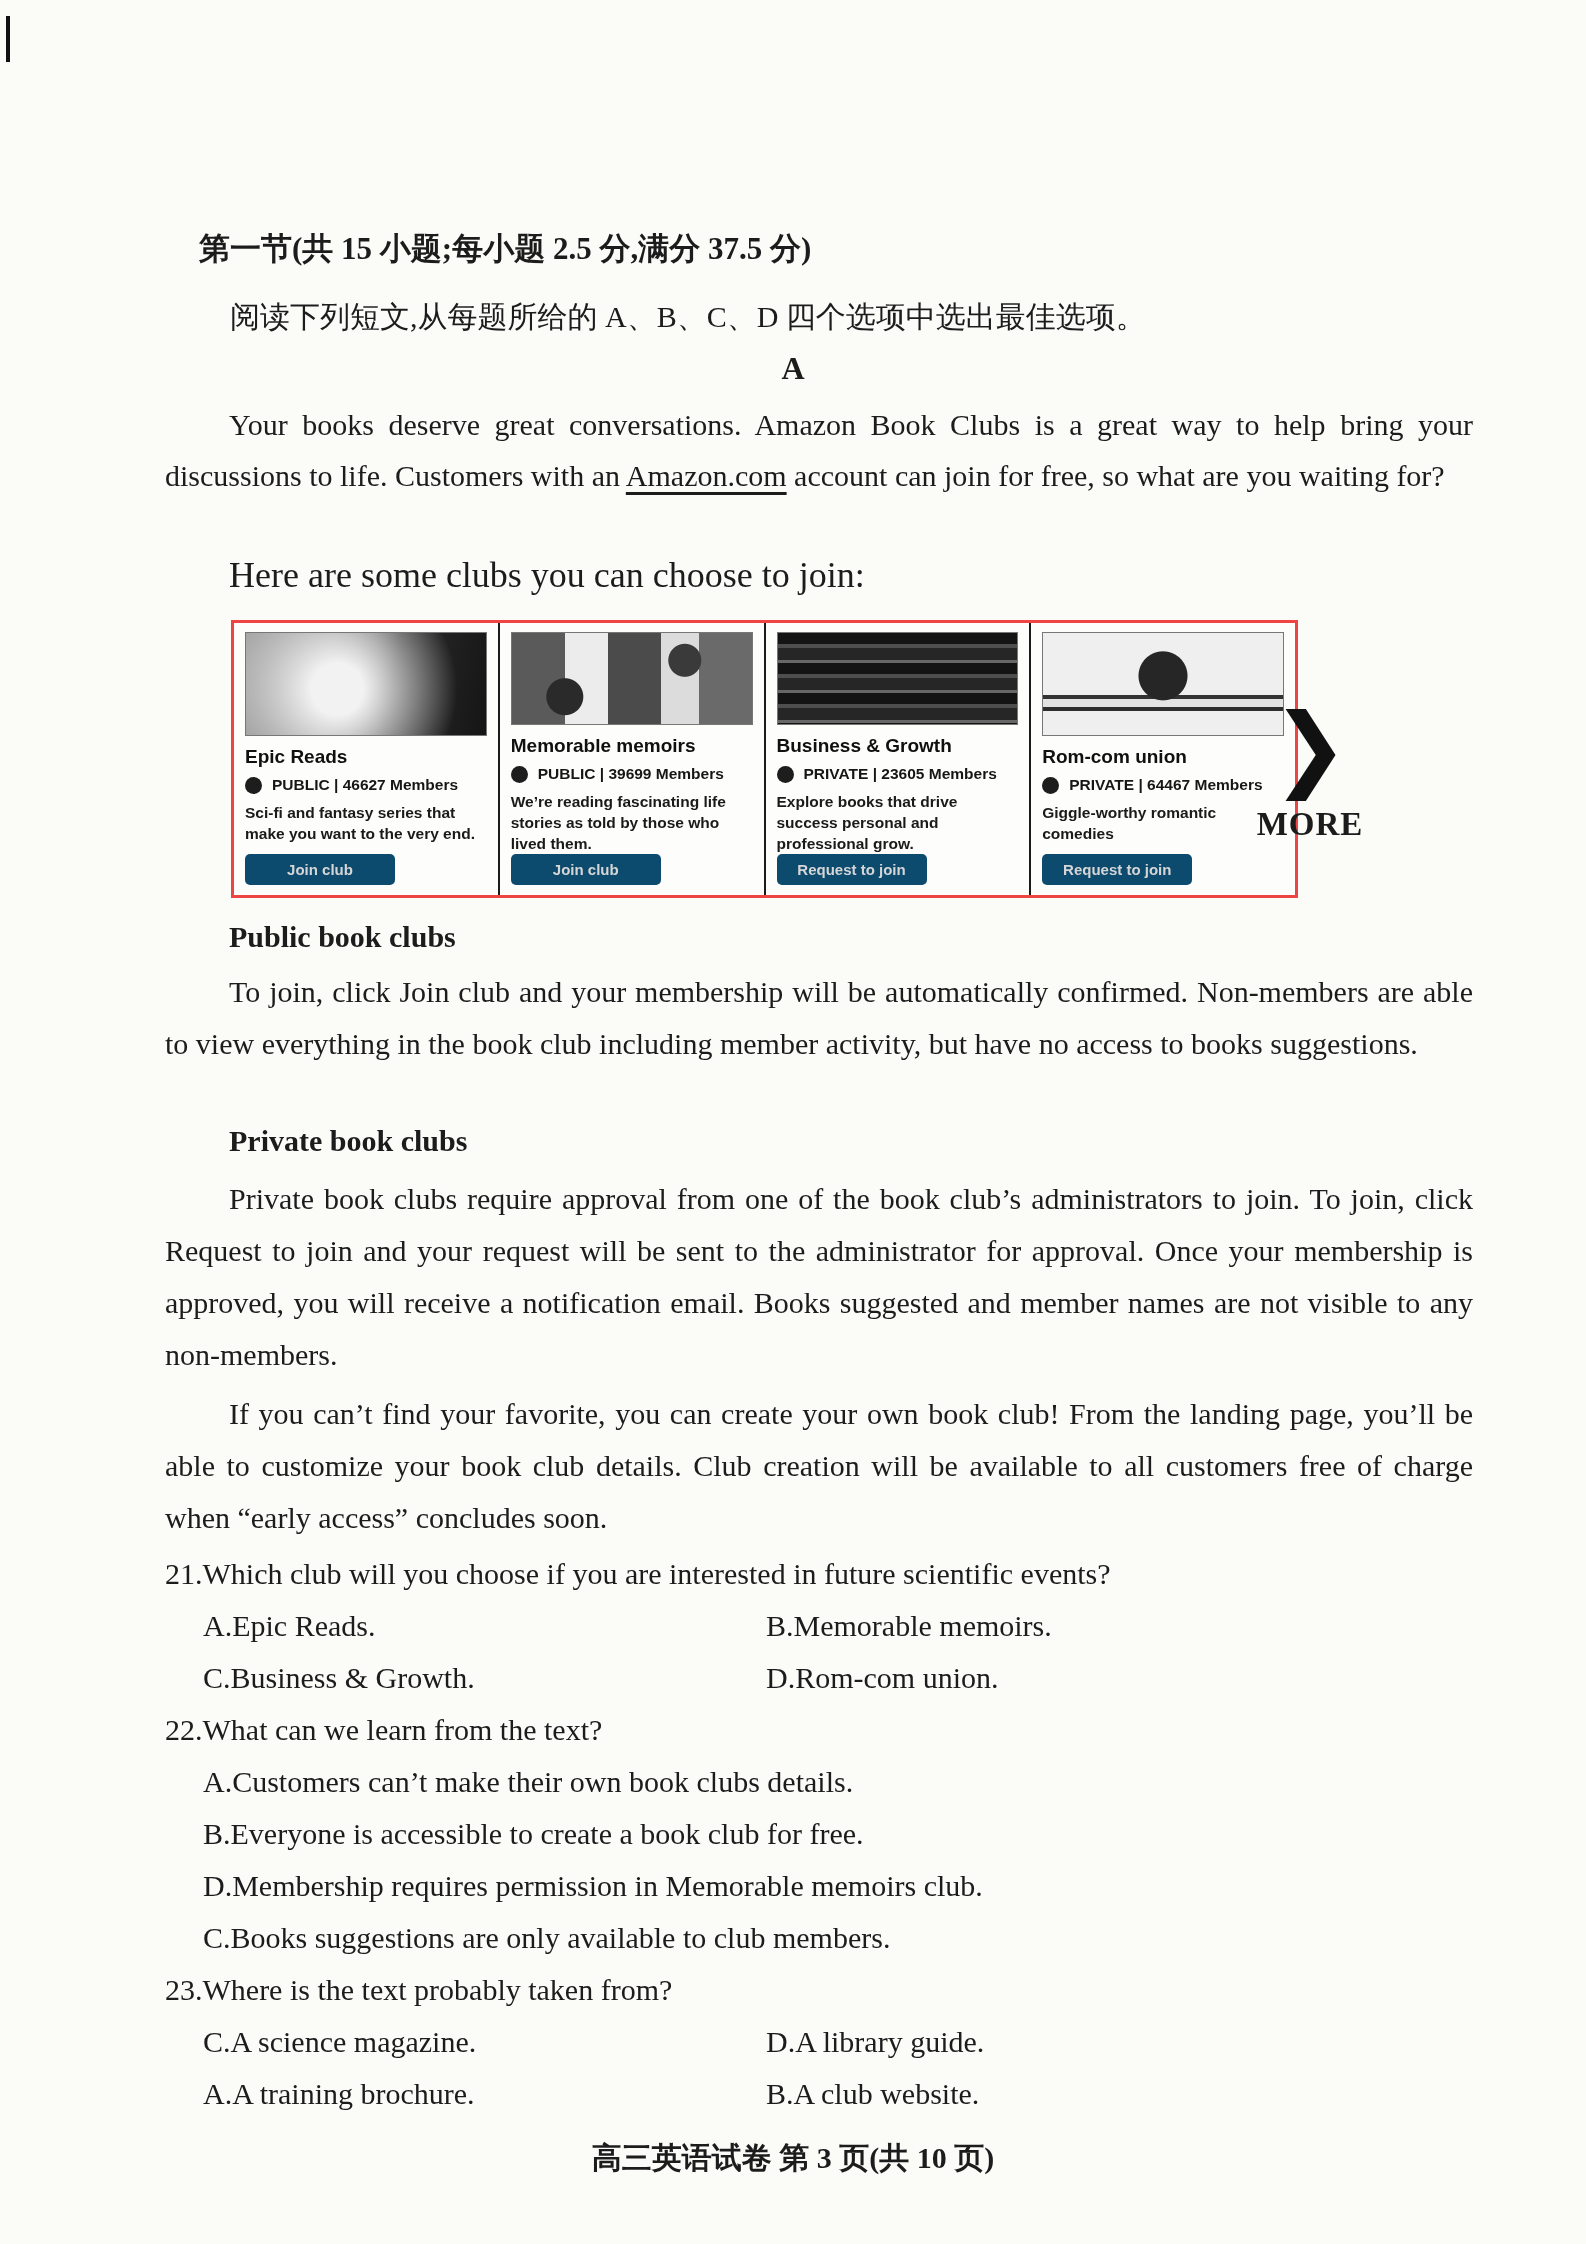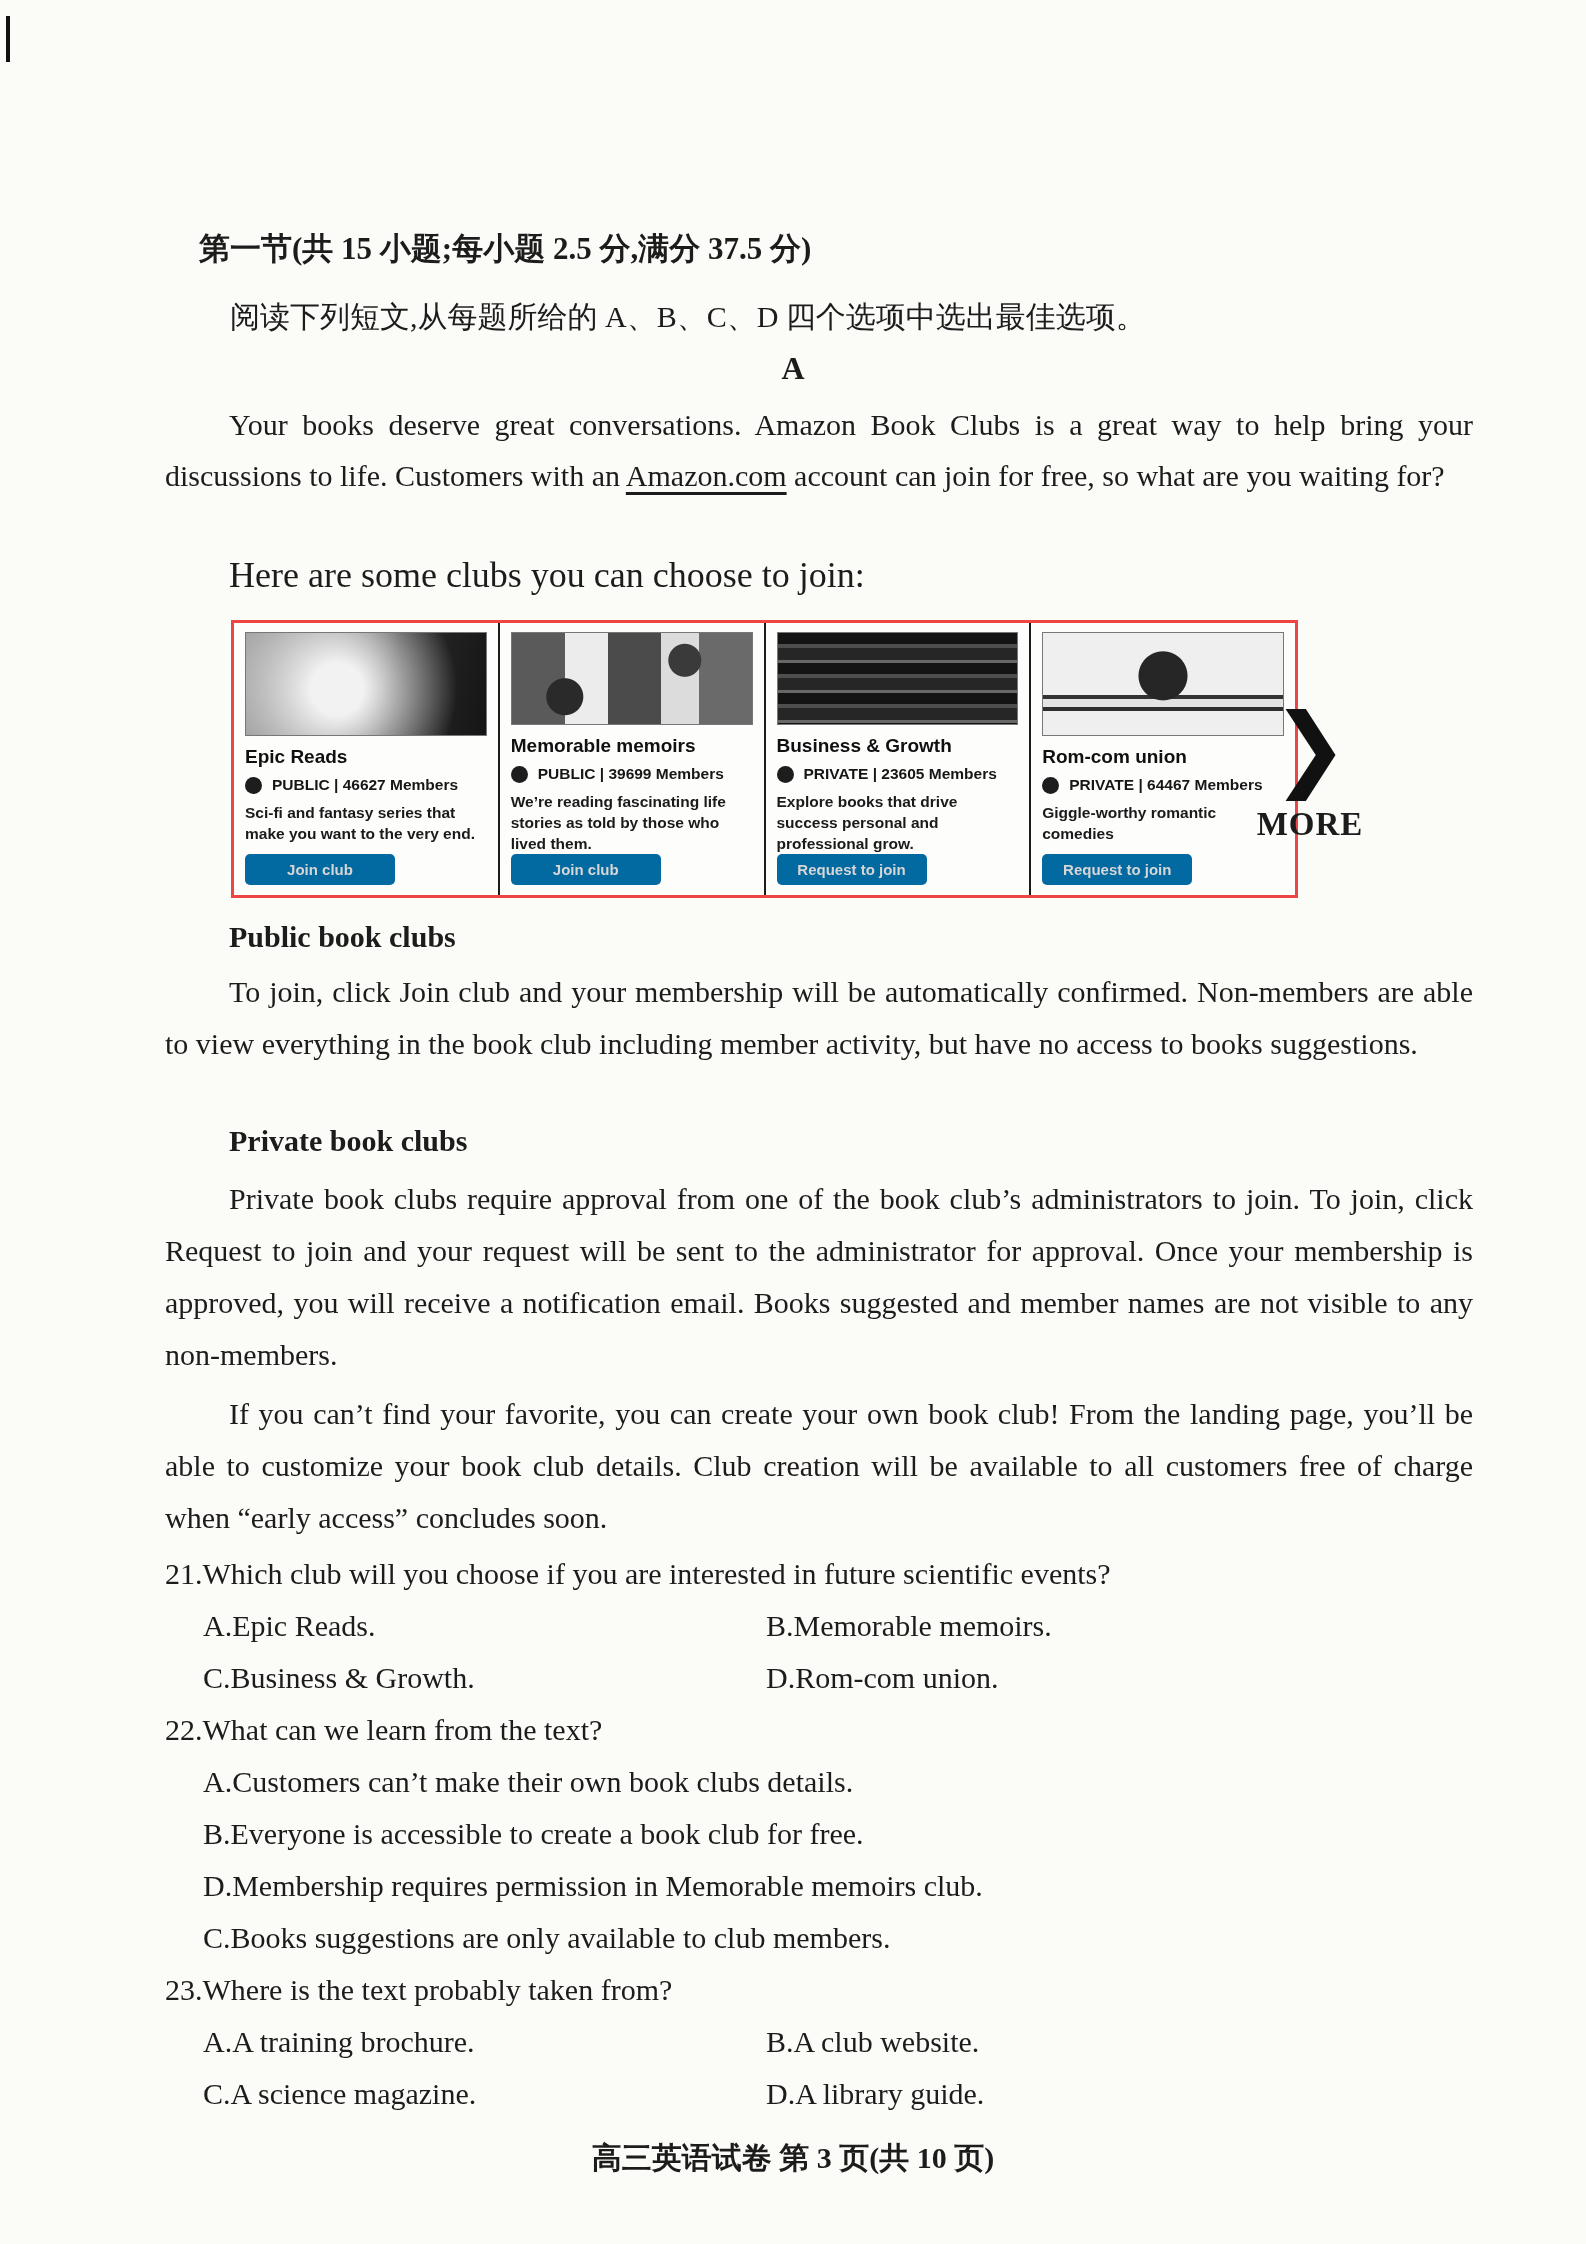--- a/index.html
+++ b/index.html
@@ -53,21 +53,21 @@
   .photo-4{background:
     radial-gradient(circle at 50% 42%, #262626 0 24px, transparent 25px),
     repeating-linear-gradient(180deg,transparent 0 62px,#333 62px 66px,#e3e3e3 66px 74px,#2e2e2e 74px 78px),
     linear-gradient(180deg,#efefef 0 100%);}
   .club-title{font-size:19px;font-weight:bold;color:#101010;margin:2px 0 8px 0;}
   .club-meta{display:flex;align-items:center;font-size:15.5px;font-weight:bold;color:#161616;margin-bottom:8px;}
   .visibility-dot{width:17px;height:17px;border-radius:50%;background:#1d1d1d;margin-right:10px;flex:0 0 auto;}
   .club-desc{font-size:15.5px;font-weight:bold;line-height:21px;color:#1a1a1a;}
   .club-btn{
     margin-top:auto;align-self:flex-start;
-    background:#0369a1;color:#d6d6d6;
+    background:#0c4a6e;color:#d6d6d6;
     font-size:15px;font-weight:bold;
     border:none;border-radius:5px;
     padding:7px 0;width:150px;text-align:center;
   }
   
   .more-rail{position:absolute;left:1245px;top:696px;width:130px;text-align:center;}
   .more-chevron{font-size:92px;line-height:104px;font-weight:bold;color:#111;
     font-family:"DejaVu Sans", sans-serif;}
   .more-label{font-size:33px;font-weight:600;letter-spacing:1px;margin-top:6px;}
 
@@ -175,23 +175,23 @@
     </div>
 
     <div class="q-line">22.What can we learn from the text?</div>
     <div class="opt-full">A.Customers can’t make their own book clubs details.</div>
     <div class="opt-full">B.Everyone is accessible to create a book club for free.</div>
     <div class="opt-full">D.Membership requires permission in Memorable memoirs club.</div>
     <div class="opt-full">C.Books suggestions are only available to club members.</div>
 
     <div class="q-line">23.Where is the text probably taken from?</div>
     <div class="opt-row">
+      <span class="opt-a">C.A science magazine.</span>
+      <span class="opt-b">D.A library guide.</span>
+    </div>
+    <div class="opt-row">
       <span class="opt-a">A.A training brochure.</span>
       <span class="opt-b">B.A club website.</span>
-    </div>
-    <div class="opt-row">
-      <span class="opt-a">C.A science magazine.</span>
-      <span class="opt-b">D.A library guide.</span>
     </div>
   </div>
 
   <div class="footer">高三英语试卷 第 3 页(共 10 页)</div>
 </div>
 
 </body></html>

